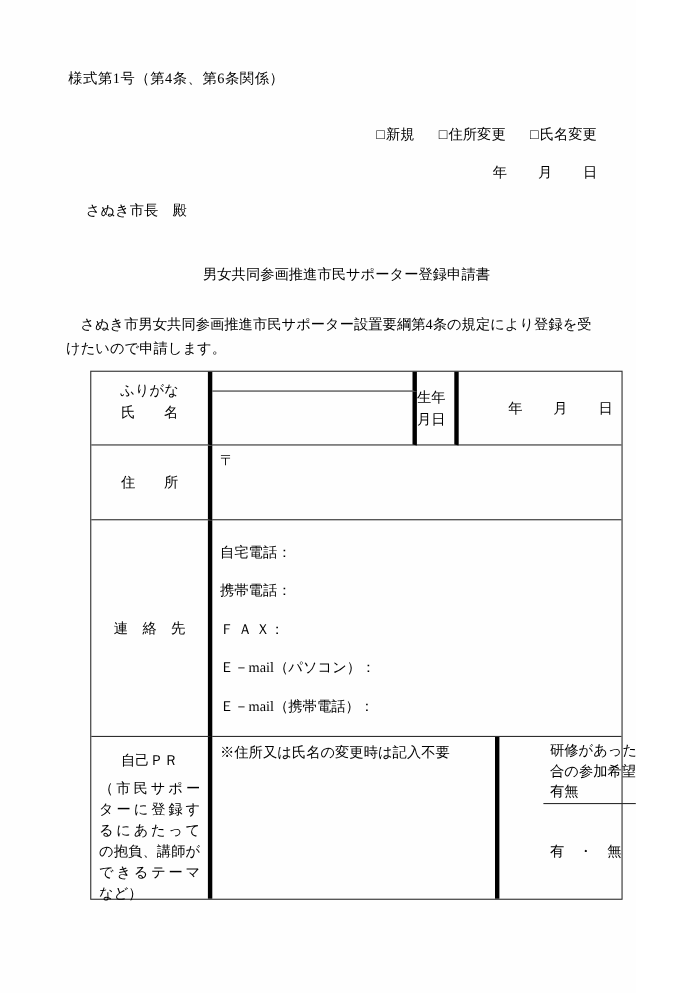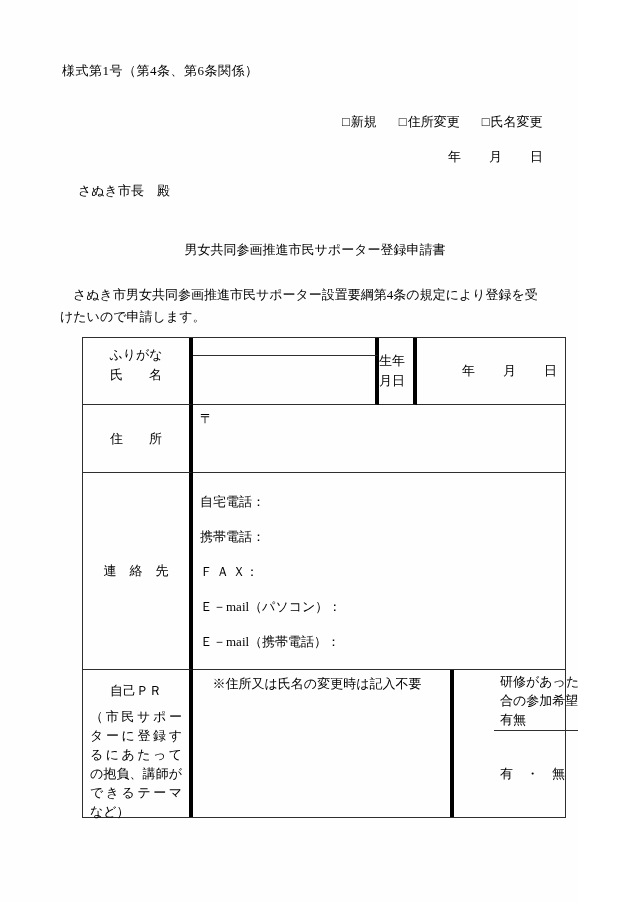--- a/index.html
+++ b/index.html
@@ -40,21 +40,21 @@
   .c-dob-label      { left:296px; top:0;     width:38px;  height:67px;  display:flex; flex-direction:column; justify-content:center; line-height:20px; }
   .c-dob-value      { left:334px; top:0;     width:148px; height:67px;  display:flex; align-items:center; justify-content:flex-end; gap:28px; padding-right:8px; }
   .c-address-label  { left:0;     top:67px;  width:110px; height:68px;  display:flex; align-items:center; justify-content:center; }
   .c-address-value  { left:110px; top:67px;  width:372px; height:68px;  padding:5px 0 0 7px; }
   .c-contact-label  { left:0;     top:135px; width:110px; height:197px; display:flex; align-items:center; justify-content:center; }
   .c-contact-lines  { left:110px; top:135px; width:372px; height:197px; padding:22px 0 0 7px; }
   .contact-line     { line-height:14px; margin-bottom:21px; }
   .c-pr-label       { left:0;     top:332px; width:110px; height:147px; padding-top:12px; }
   .pr-title         { text-align:center; }
   .pr-note          { margin-top:7px; padding:0 7px; text-align:justify; text-justify:inter-character; line-height:19px; line-break:strict; word-break:normal; }
-  .c-pr-note        { left:110px; top:332px; width:261px; height:147px; padding:5px 16px 0 7px;text-align:center; }
+  .c-pr-note        { left:110px; top:332px; width:261px; height:147px; padding:5px 16px 0 7px; }
   .c-training-label { left:371px; top:332px; width:111px; height:61px;  padding:2px 6px 0 6px; line-height:19px; line-break:strict;margin-left:40px; }
   .c-training-value { left:371px; top:393px; width:111px; height:86px;  display:flex; align-items:center; justify-content:flex-end; }
 </style>
 </head>
 <body>
 
 <div class="page">
 
   <div class="abs form-number">様式第1号（第4条、第6条関係）</div>
 

